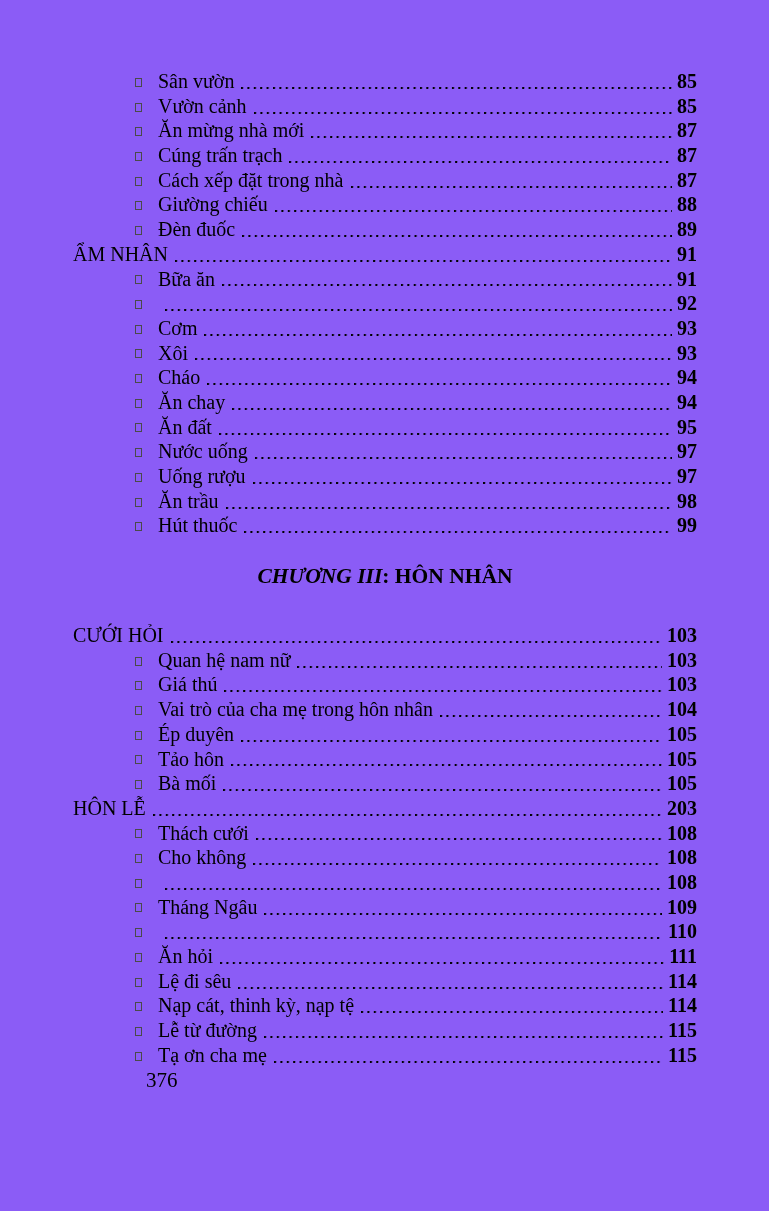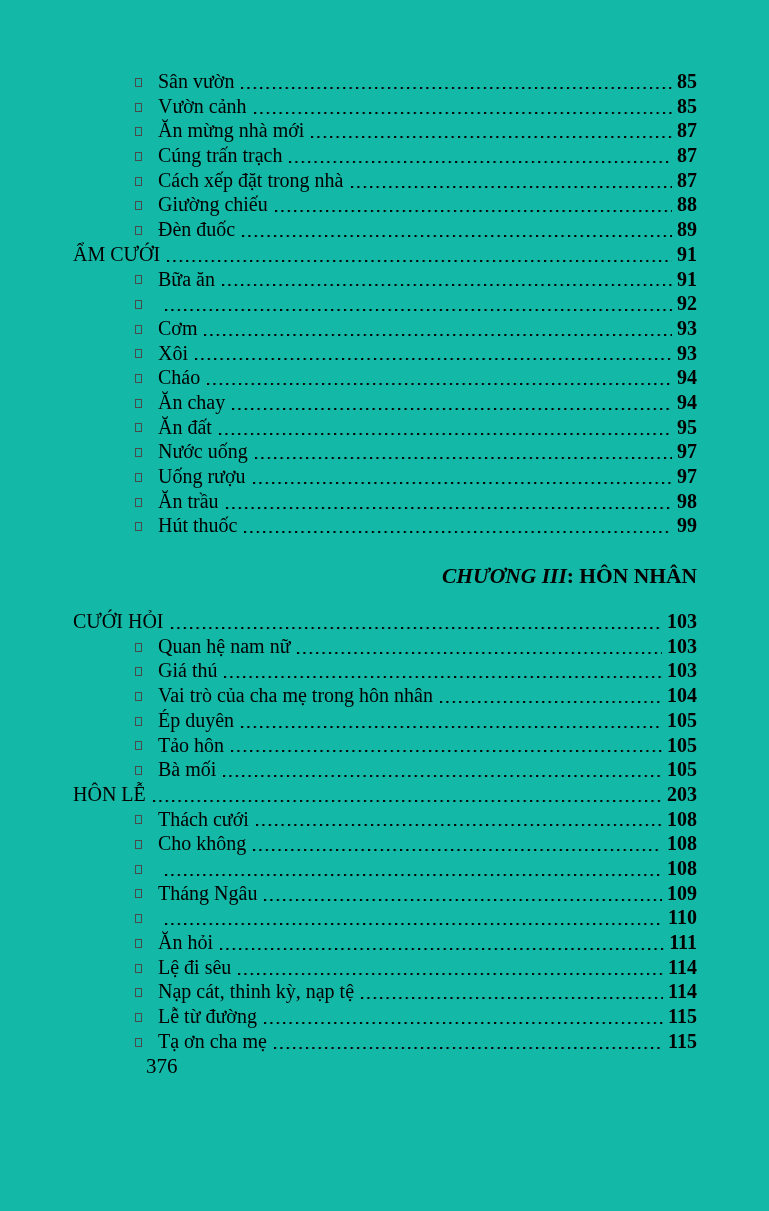--- a/index.html
+++ b/index.html
@@ -4,21 +4,21 @@
 <style>
   html, body {
     margin: 0;
     padding: 0;
     background: #ffffff;
   }
   .page {
     position: relative;
     width: 769px;
     height: 1211px;
-    background: #14b8a6;
+    background: #8b5cf6;
     color: #000000;
     font-family: "Liberation Serif", "DejaVu Serif", serif;
     overflow: hidden;
   }
   .content {
     padding: 69px 72px 0 73px;
   }
   .row {
     display: flex;
     align-items: baseline;
@@ -54,23 +54,23 @@
     background-position: left bottom 4.5px;
   }
   .pagenum {
     flex: 0 0 auto;
     text-align: left;
     font-weight: bold;
   }
   .row.chapter {
     display: block;
     height: auto;
-    text-align: right;
+    text-align: center;
     margin-top: 23px;
-    margin-bottom: 18px;
+    margin-bottom: 32px;
     font-size: 21.5px;
     font-weight: bold;
     line-height: 30px;
   }
   .ch-it {
     font-style: italic;
   }
   .footer {
     padding-left: 73px;
     font-size: 21px;
@@ -119,21 +119,21 @@
           <span class="leader"></span>
           <span class="pagenum">88</span>
         </div>
         <div class="row item">
           <span class="bullet"></span>
           <span class="label">Đèn đuốc</span>
           <span class="leader"></span>
           <span class="pagenum">89</span>
         </div>
         <div class="row section">
-          <span class="label">ẨM CƯỚI</span>
+          <span class="label">ẨM NHÂN</span>
           <span class="leader"></span>
           <span class="pagenum">91</span>
         </div>
         <div class="row item">
           <span class="bullet"></span>
           <span class="label">Bữa ăn</span>
           <span class="leader"></span>
           <span class="pagenum">91</span>
         </div>
         <div class="row item">

